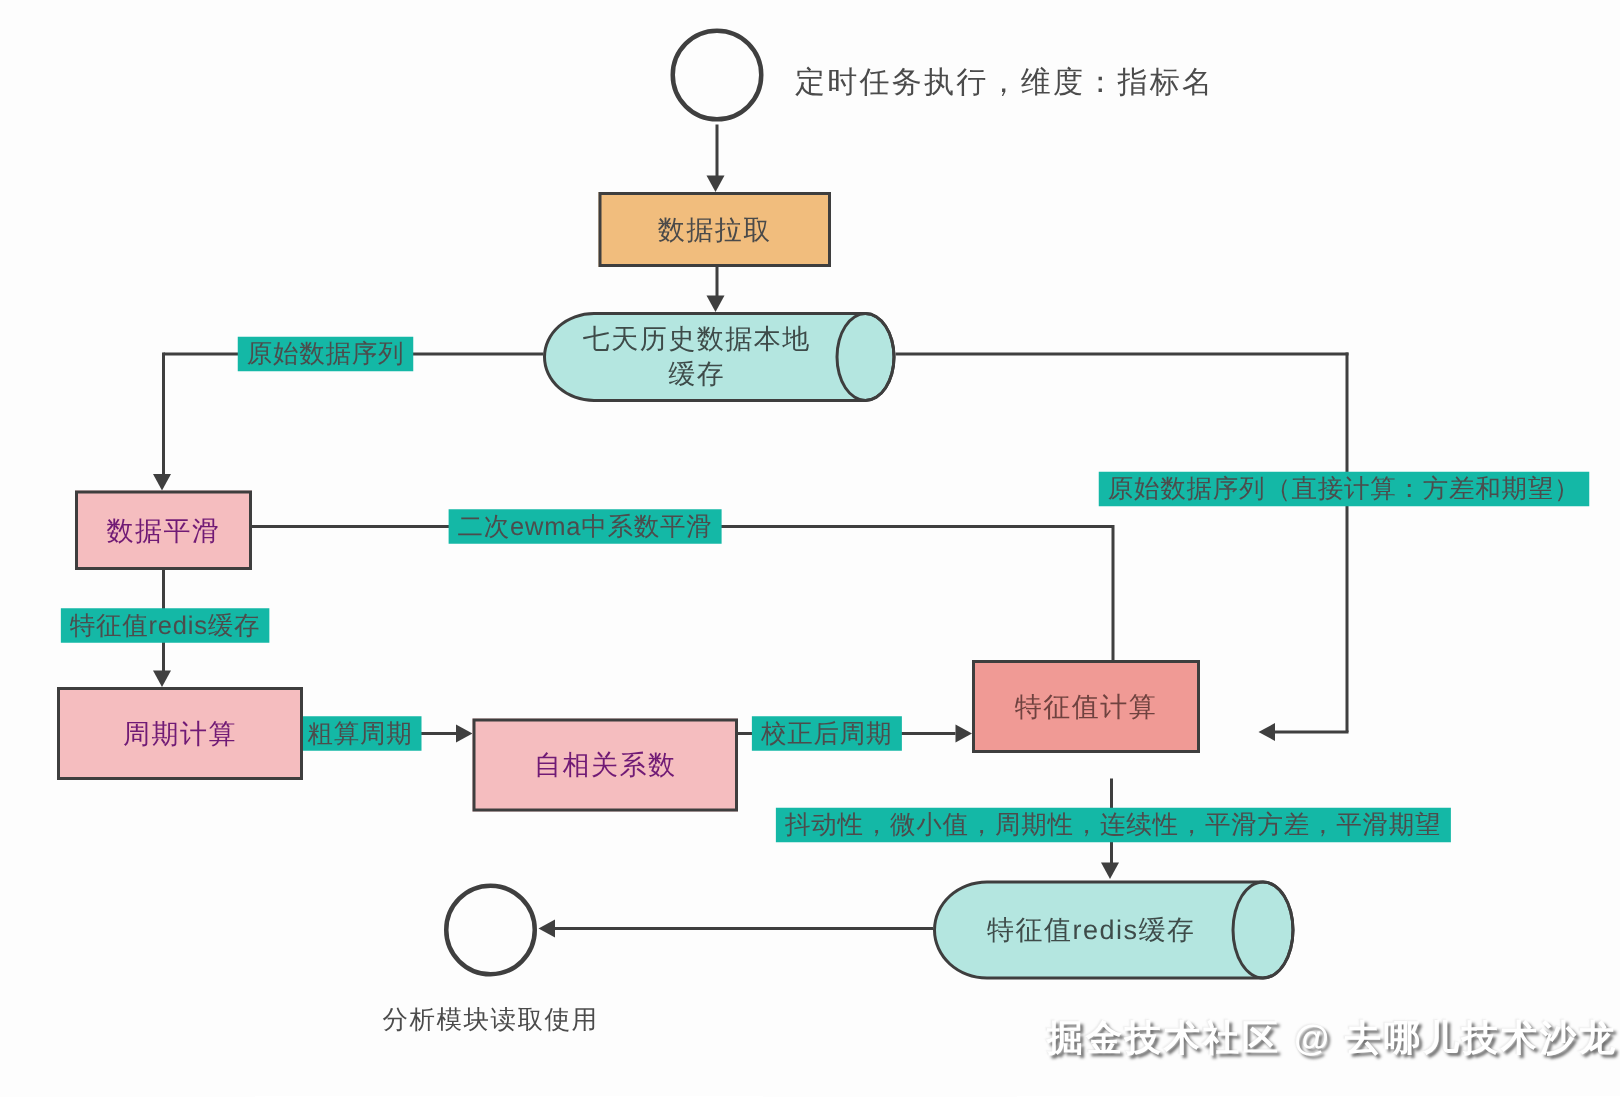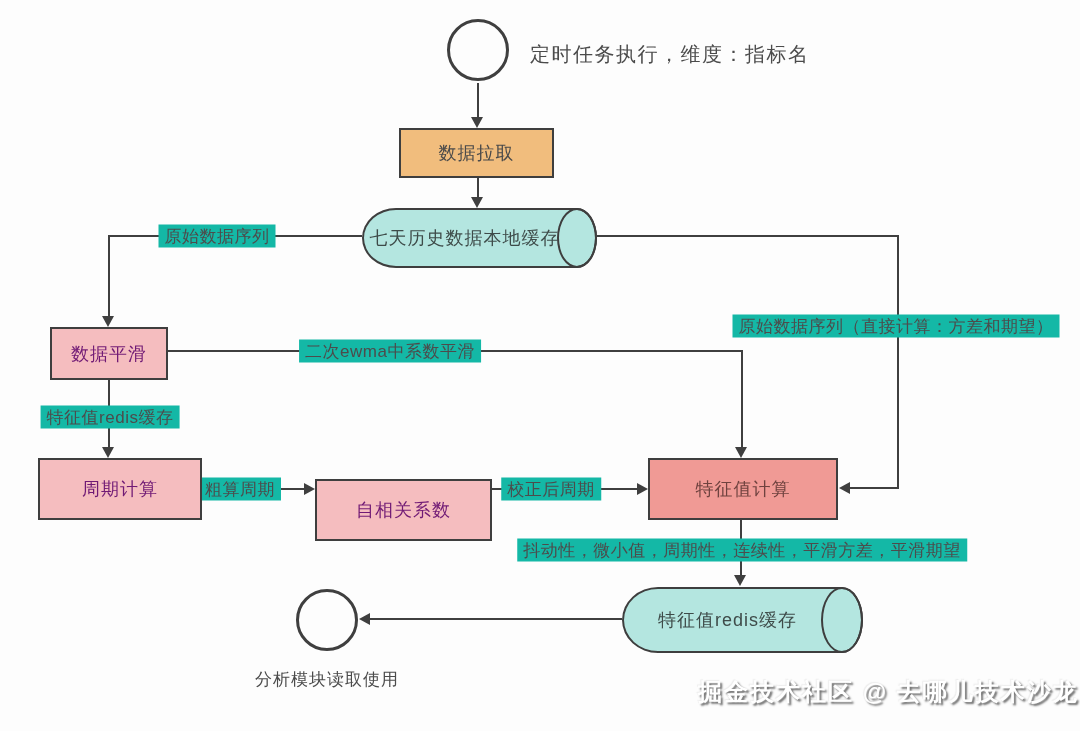--- a/index.html
+++ b/index.html
@@ -9,21 +9,21 @@
   .node{position:absolute;box-sizing:border-box;border:2px solid #3e3e3e;
         display:flex;align-items:center;justify-content:center;
         font-size:18px;letter-spacing:1px;color:#4a4a4a;white-space:nowrap;}
   .orange{background:#f1bd7d;}
   .pink{background:#f5bdbf;color:#701a75;}
   .salmon{background:#f09a95;color:#6f423f;}
   .circle{position:absolute;box-sizing:border-box;width:62px;height:62px;
           border:3px solid #3f3f3f;border-radius:50%;background:#fdfdfd;}
   
   .cyl{position:absolute;box-sizing:border-box;border:2px solid #3e3e3e;background:#b4e6e0;
-       display:flex;flex-direction:row;align-items:center;justify-content:center;
+       display:flex;flex-direction:column;align-items:center;justify-content:center;
        font-size:18px;line-height:23px;letter-spacing:1px;color:#3e4b49;white-space:nowrap;}
   .cyl::after{content:"";position:absolute;top:-2px;right:-2px;height:calc(100% + 4px);
        border:2px solid #3e3e3e;border-radius:50%;box-sizing:border-box;background:transparent;}
   .cyl1{border-radius:34px 20px 20px 34px / 50% 50% 50% 50%;padding-right:30px;}
   .cyl1::after{width:40px;}
   .cyl2{border-radius:36px 21px 21px 36px / 50% 50% 50% 50%;padding-right:30px;}
   .cyl2::after{width:42px;}
   
   .hline{position:absolute;height:2px;background:#3f3f3f;}
   .vline{position:absolute;width:2px;background:#3f3f3f;}
@@ -98,21 +98,21 @@
     <span>七天历史数据本地</span>
     <span>缓存</span>
   </div>
 
   <div class="node pink" style="left:50px;top:327px;width:118px;height:53px">数据平滑</div>
 
   <div class="node pink" style="left:38px;top:458px;width:164px;height:62px">周期计算</div>
 
   <div class="node pink" style="left:315px;top:479px;width:177px;height:62px">自相关系数</div>
 
-  <div class="node salmon" style="left:648px;top:458px;width:190px;height:62px">特征值计算</div>
+  <div class="node salmon" style="left:648px;top:440px;width:152px;height:62px">特征值计算</div>
 
   <div class="cyl cyl2" style="left:622px;top:587px;width:241px;height:66px">
     <span>特征值redis缓存</span>
   </div>
 
   <div class="circle" style="left:296px;top:589px"></div>
   <div class="note note-sm" style="left:255px;top:668px">分析模块读取使用</div>
 
   <div class="watermark" style="left:698px;top:676px">掘金技术社区 @ 去哪儿技术沙龙</div>
 

